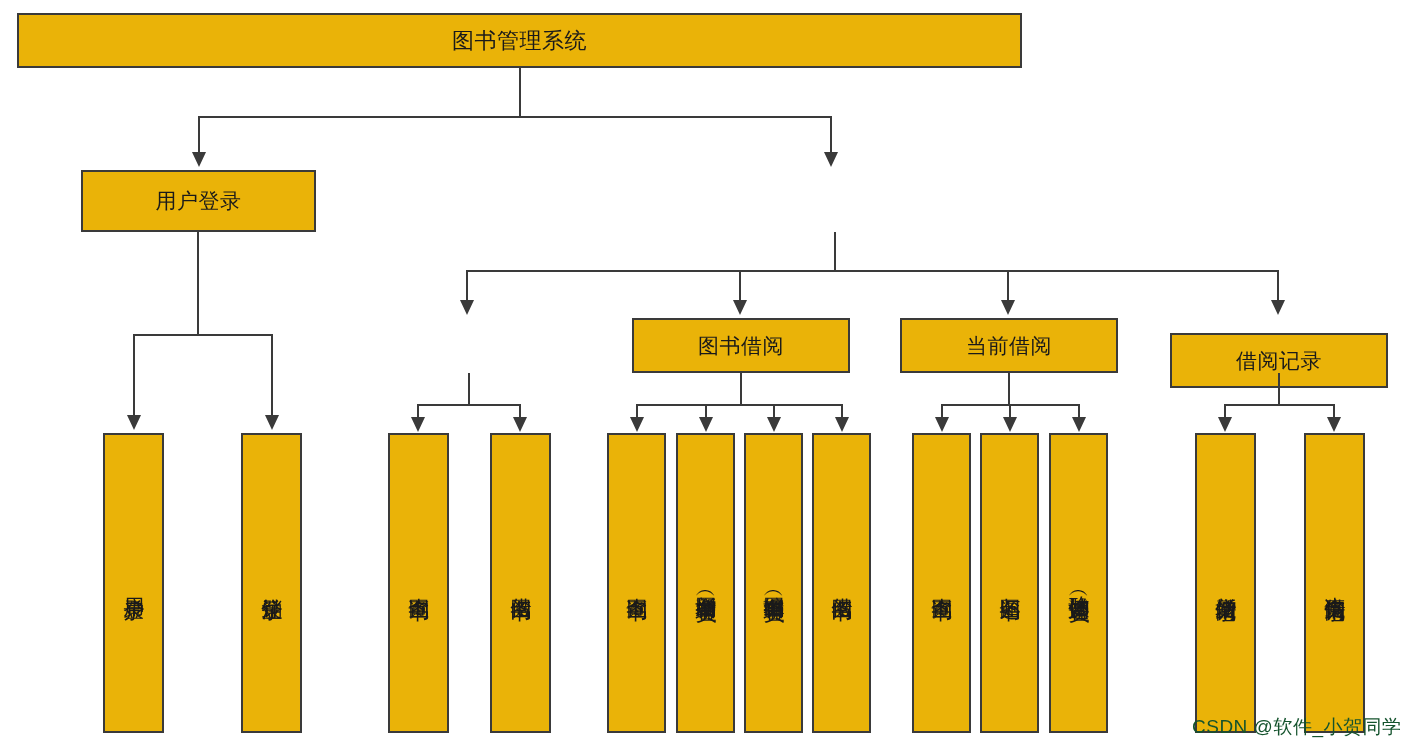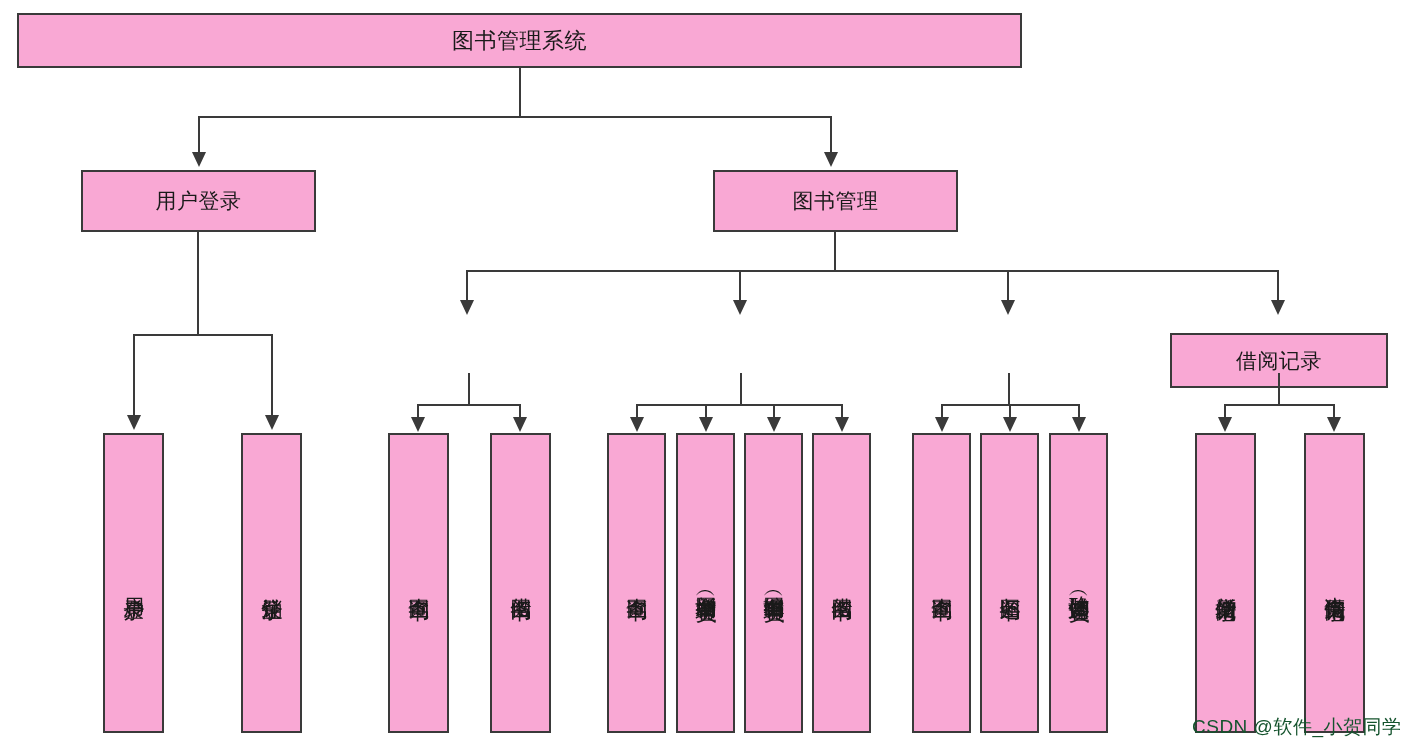--- a/index.html
+++ b/index.html
@@ -14,21 +14,21 @@
     position: relative;
     width: 1405px;
     height: 747px;
     background: #ffffff;
     overflow: hidden;
   }
   .node {
     position: absolute;
     box-sizing: border-box;
     border: 2px solid #3a3a3a;
-    background: #f9a8d4;
+    background: #eab308;
     display: flex;
     align-items: center;
     justify-content: center;
     color: #1a1a1a;
   }
   .node-h {
     font-size: 21px;
     letter-spacing: 0.5px;
     white-space: nowrap;
   }
@@ -80,23 +80,20 @@
   <div class="edge edge-h" style="left:198px; top:116px; width:634px; height:2px;"></div>
 
   <div class="edge edge-v" style="left:198px; top:116px; width:2px; height:39px;"></div>
   <div class="arrow" style="left:192px; top:152px;"></div>
   <div class="edge edge-v" style="left:830px; top:116px; width:2px; height:39px;"></div>
   <div class="arrow" style="left:824px; top:152px;"></div>
 
   <div class="node node-h" style="left:81px; top:170px; width:235px; height:62px;">
     <span>用户登录</span>
   </div>
-  <div class="node node-h" style="left:713px; top:170px; width:245px; height:62px;">
-    <span>图书管理</span>
-  </div>
 
   <div class="edge edge-v" style="left:197px; top:232px; width:2px; height:103px;"></div>
   <div class="edge edge-h" style="left:133px; top:334px; width:139px; height:2px;"></div>
   <div class="edge edge-v" style="left:133px; top:334px; width:2px; height:84px;"></div>
   <div class="arrow" style="left:127px; top:415px;"></div>
   <div class="edge edge-v" style="left:271px; top:334px; width:2px; height:84px;"></div>
   <div class="arrow" style="left:265px; top:415px;"></div>
 
   <div class="node node-v" style="left:103px; top:433px; width:61px; height:300px;">
     <span>用户登录</span>
@@ -110,20 +107,26 @@
 
   <div class="edge edge-v" style="left:466px; top:270px; width:2px; height:33px;"></div>
   <div class="arrow" style="left:460px; top:300px;"></div>
   <div class="edge edge-v" style="left:739px; top:270px; width:2px; height:33px;"></div>
   <div class="arrow" style="left:733px; top:300px;"></div>
   <div class="edge edge-v" style="left:1007px; top:270px; width:2px; height:33px;"></div>
   <div class="arrow" style="left:1001px; top:300px;"></div>
   <div class="edge edge-v" style="left:1277px; top:270px; width:2px; height:33px;"></div>
   <div class="arrow" style="left:1271px; top:300px;"></div>
 
+  <div class="node node-h" style="left:632px; top:318px; width:218px; height:55px;">
+    <span>图书借阅</span>
+  </div>
+  <div class="node node-h" style="left:900px; top:318px; width:218px; height:55px;">
+    <span>当前借阅</span>
+  </div>
   <div class="node node-h" style="left:1170px; top:333px; width:218px; height:55px;">
     <span>借阅记录</span>
   </div>
 
   <div class="edge edge-v" style="left:468px; top:373px; width:2px; height:32px;"></div>
   <div class="edge edge-h" style="left:417px; top:404px; width:103px; height:2px;"></div>
   <div class="edge edge-v" style="left:417px; top:404px; width:2px; height:16px;"></div>
   <div class="arrow" style="left:411px; top:417px;"></div>
   <div class="edge edge-v" style="left:519px; top:404px; width:2px; height:16px;"></div>
   <div class="arrow" style="left:513px; top:417px;"></div>

